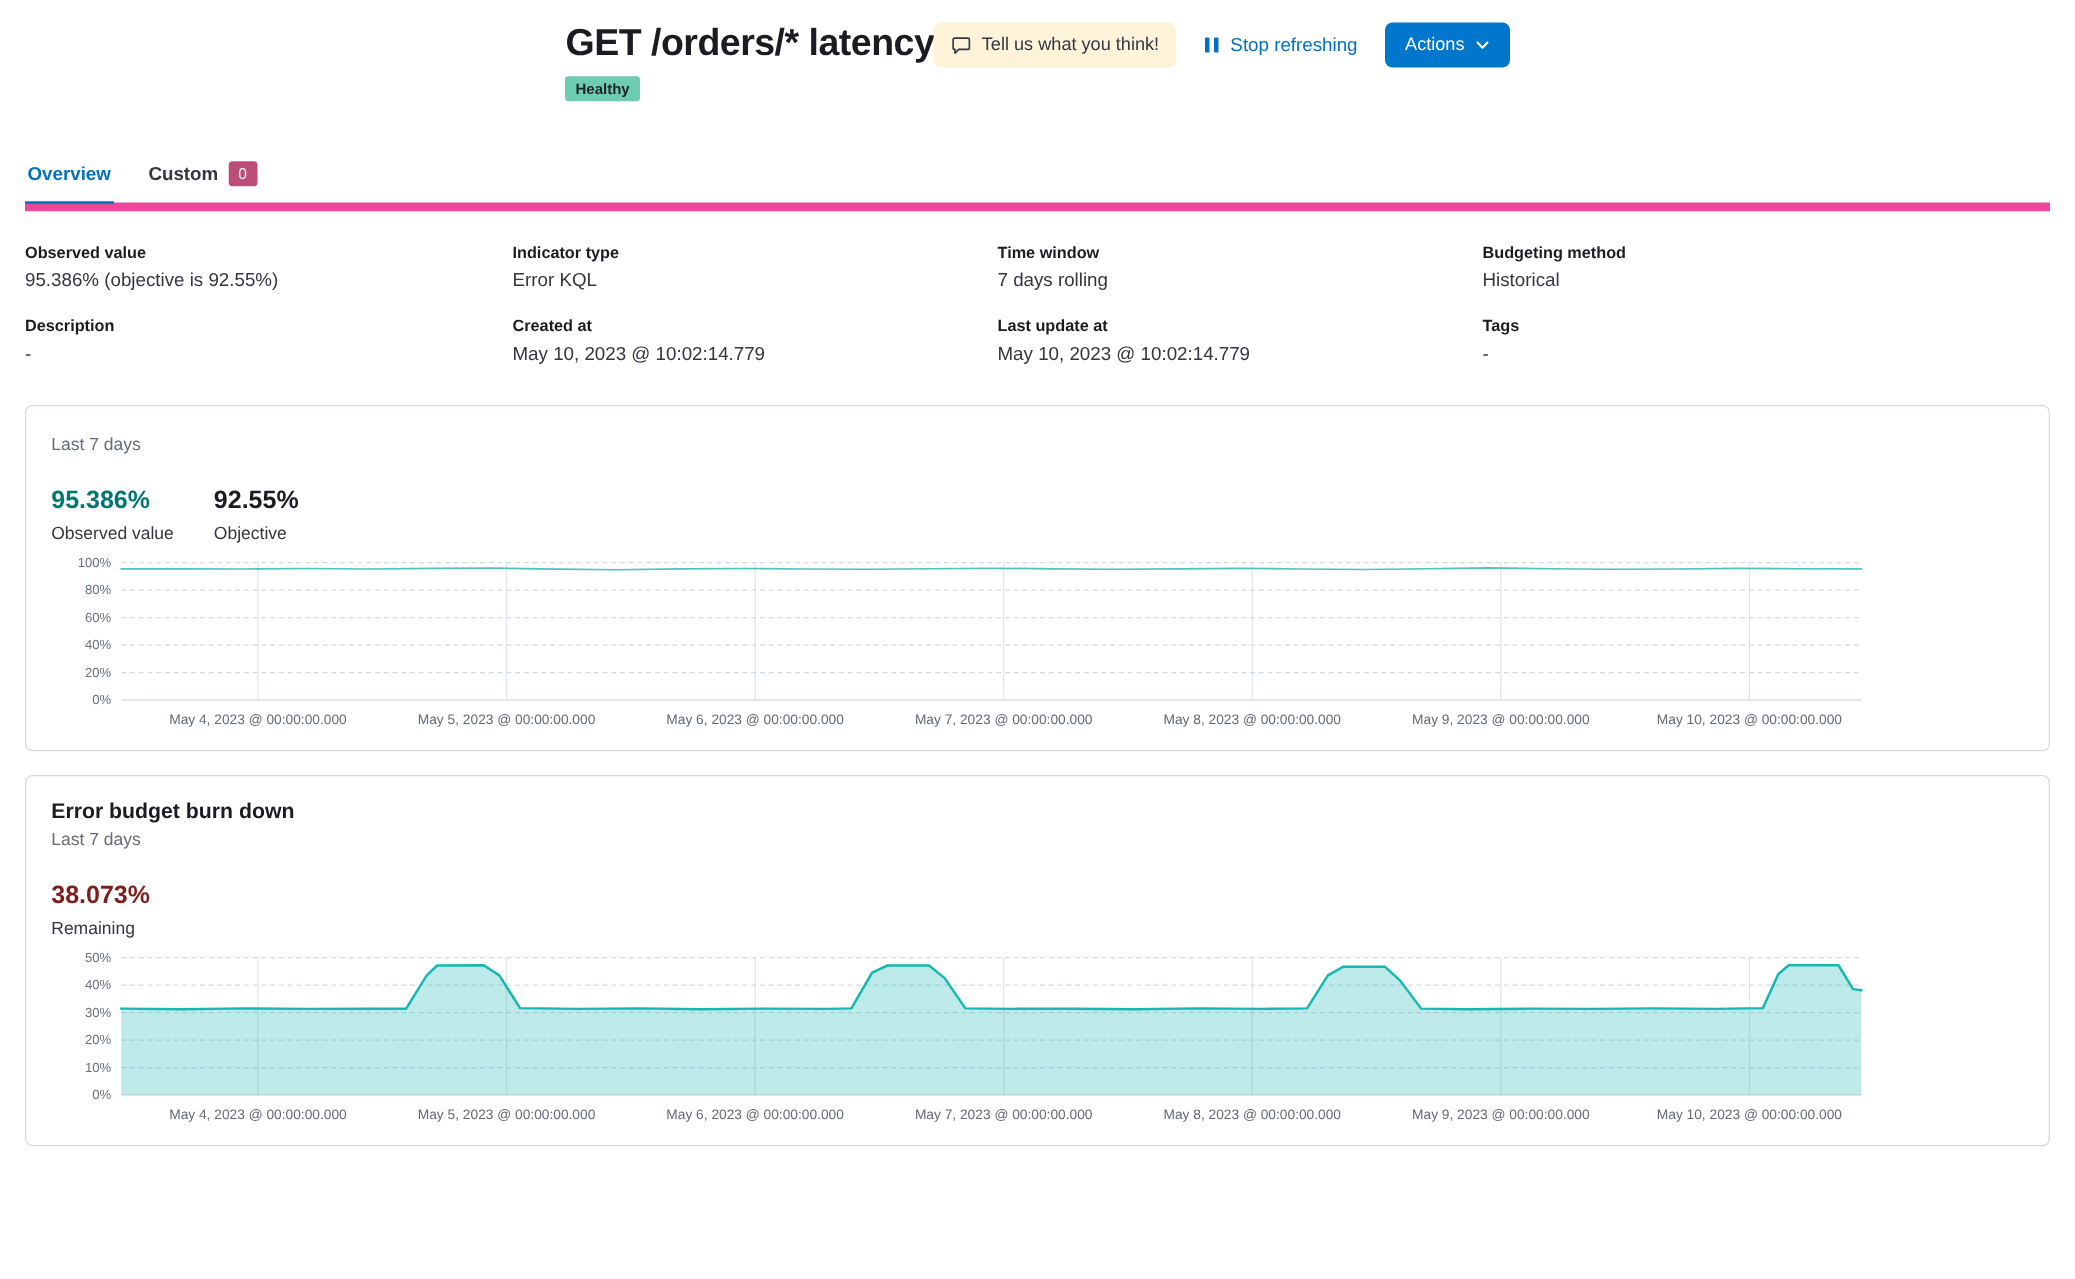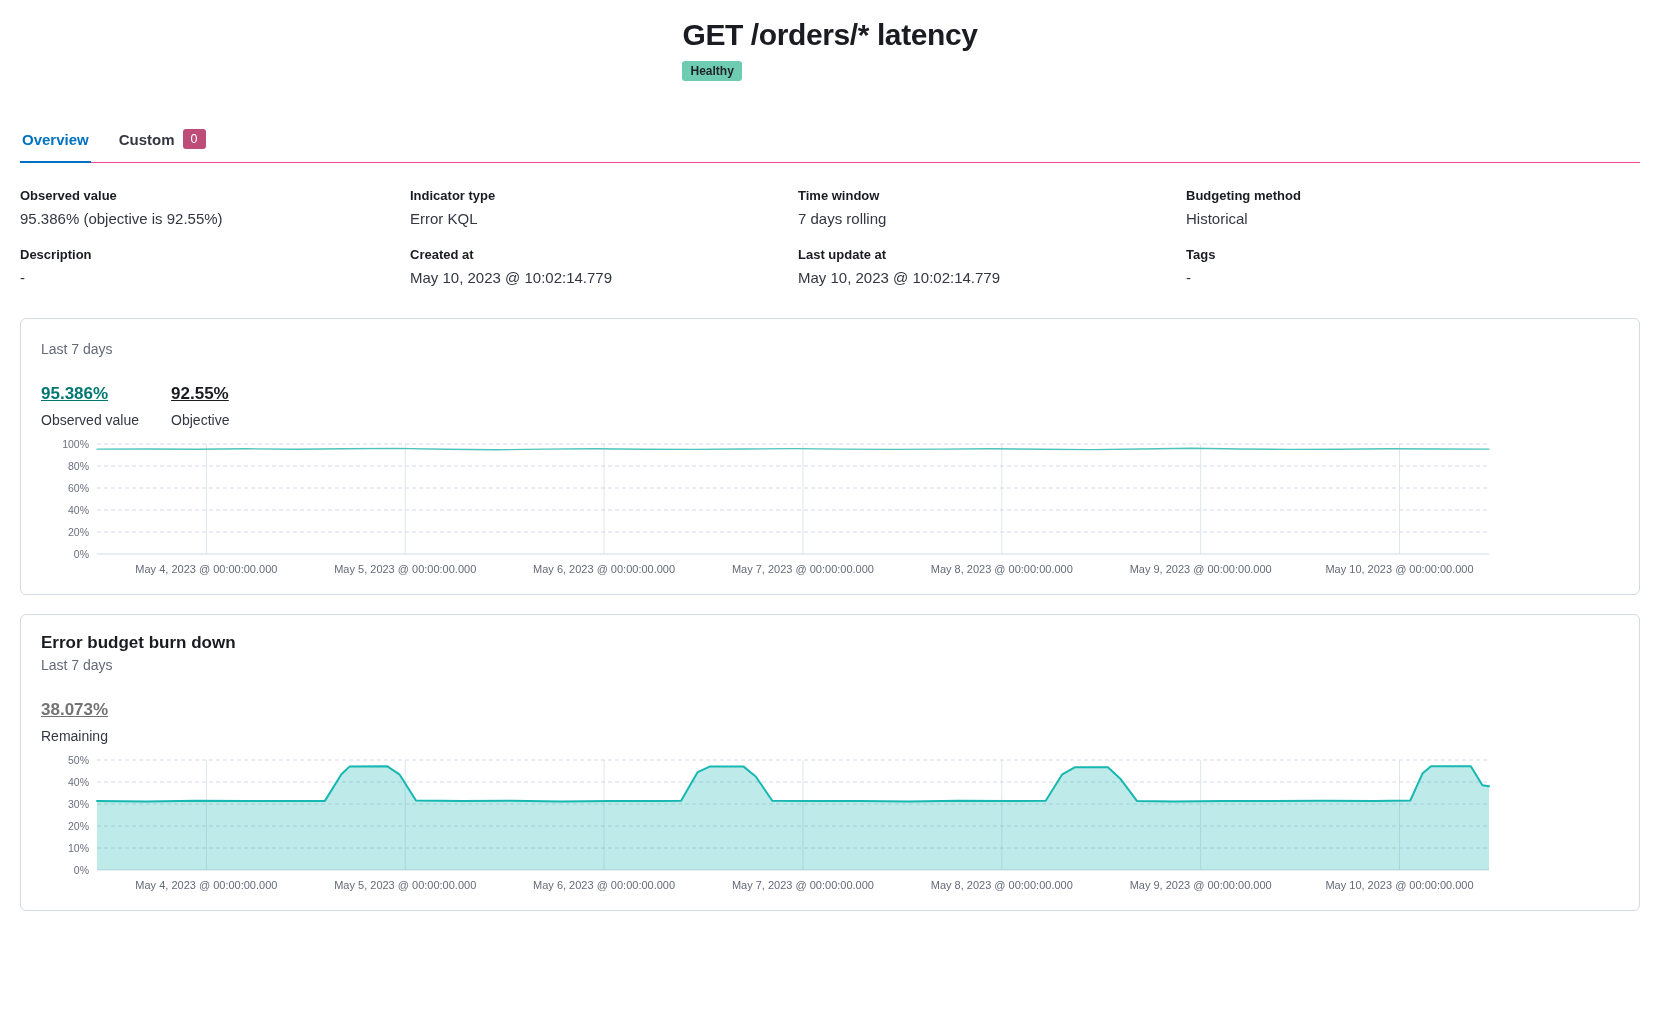--- a/index.html
+++ b/index.html
@@ -26,51 +26,72 @@
   .stop-refresh-btn {
     display:flex; align-items:center; gap:8px; background:none; border:none; cursor:pointer;
     font-family:inherit; font-size:15px; font-weight:500; color:#0071c2; padding:6px 2px;
   }
   .actions-btn {
     display:flex; align-items:center; gap:8px; background:#0077cc; border:none; cursor:pointer;
     border-radius:6px; padding:10px 16px; font-family:inherit; font-size:14.5px; font-weight:500; color:#fff;
   }
 
   
-  .tabs { display:flex; gap:26px; margin-top:42px; border-bottom:1px solid #ec4899; padding:0; }
+  .tabs { display:flex; gap:26px; margin-top:42px; border-bottom:7px solid #ec4899; padding:0; }
   .tab { display:flex; align-items:center; gap:8px; padding:6px 2px 12px; font-size:15px; font-weight:600;
          color:#343741; cursor:pointer; border-bottom:2px solid transparent; margin-bottom:-1px; }
   .tab.active { color:#0071c2; border-bottom-color:#0071c2; }
   .tab-badge { background:#bd4c78; color:#fff; font-size:12.5px; font-weight:500; line-height:18px;
                padding:1px 8px; border-radius:3px; }
 
   
   .meta-grid { display:grid; grid-template-columns:390px 388px 388px 1fr; row-gap:20px; padding:25px 0 32px; }
   .meta-label { font-size:13px; font-weight:700; color:#1a1c21; margin-bottom:7px; }
   .meta-value { font-size:15px; color:#343741; }
 
   
   .panel { border:1px solid #d3dae6; border-radius:6px; padding:18px 20px 12px; margin-bottom:19px; background:#fff; }
   .panel-title { margin:0; font-size:17px; font-weight:700; color:#1a1c21; }
   .panel-subtitle { font-size:14px; color:#646a77; margin-top:4px; }
   .stats-row { display:flex; gap:32px; margin:24px 0 8px; }
-  .stat-value { font-size:17px; font-weight:700; line-height:26px;text-decoration:underline; }
+  .stat-value { font-size:20px; font-weight:700; line-height:26px; }
   .stat-label { font-size:14px; color:#343741; margin-top:5px; }
   .chart { margin-top:10px; }
   .chart svg { display:block; font-family:"Liberation Sans", sans-serif; }
 </style>
 </head>
 <body>
 
 <div class="page">
 
   <header class="page-header">
     <div>
       <h1 class="page-title">GET /orders/* latency</h1>
       <span class="status-badge">Healthy</span>
+    </div>
+    <div class="header-actions">
+      <button class="feedback-btn">
+        <svg width="16" height="16" viewBox="0 0 16 16">
+          <path d="M2.5 2.5 h11 a1 1 0 0 1 1 1 v7 a1 1 0 0 1 -1 1 h-7.5 l-3 3 v-3 h-0.5 a1 1 0 0 1 -1 -1 v-7 a1 1 0 0 1 1 -1 z" fill="none" stroke="#343741" stroke-width="1.3" stroke-linejoin="round"></path>
+        </svg>
+        <span>Tell us what you think!</span>
+      </button>
+      <button class="stop-refresh-btn">
+        <svg width="13" height="14" viewBox="0 0 13 14">
+          <rect x="1" y="1" width="3.6" height="12" rx="0.8" fill="#0071c2"></rect>
+          <rect x="8.2" y="1" width="3.6" height="12" rx="0.8" fill="#0071c2"></rect>
+        </svg>
+        <span>Stop refreshing</span>
+      </button>
+      <button class="actions-btn">
+        <span>Actions</span>
+        <svg width="12" height="12" viewBox="0 0 12 12">
+          <polyline points="2,4 6,8.2 10,4" fill="none" stroke="#fff" stroke-width="1.6" stroke-linecap="round" stroke-linejoin="round"></polyline>
+        </svg>
+      </button>
     </div>
   </header>
 
   <nav class="tabs">
     <div class="tab active">
       <span>Overview</span>
     </div>
     <div class="tab">
       <span>Custom</span>
       <span class="tab-badge">0</span>
@@ -155,21 +176,21 @@
           <path d="M56.0 11.1 L105.7 11.0 L155.4 11.2 L205.1 10.8 L254.9 11.2 L304.6 10.7 L354.3 10.4 L404.0 11.3 L453.7 11.8 L503.4 11.1 L553.1 10.8 L602.9 11.2 L652.6 11.4 L702.3 11.0 L752.0 10.6 L801.7 11.1 L851.4 11.4 L901.1 11.1 L950.9 10.7 L1000.6 11.2 L1050.3 11.6 L1100.0 11.0 L1149.7 10.3 L1199.4 11.0 L1249.1 11.4 L1298.9 11.2 L1348.6 10.7 L1398.3 11.0 L1448.0 11.1" fill="none" stroke="#4ec3bc" stroke-width="1.4" stroke-linejoin="round" stroke-linecap="round"></path>
         </svg>
       </div>
   </section>
 
   <section class="panel">
     <h2 class="panel-title">Error budget burn down</h2>
     <div class="panel-subtitle">Last 7 days</div>
     <div class="stats-row">
       <div class="stat">
-        <div class="stat-value" style="color: #737373;">38.073%</div>
+        <div class="stat-value" style="color: #7f1d1d;">38.073%</div>
         <div class="stat-label">Remaining</div>
       </div>
     </div>
     <div class="chart">
         <svg width="1504" height="144">
           <line x1="165.37142857142857" x2="165.37142857142857" y1="6" y2="116" stroke="#e0e5ec" stroke-width="1"></line>
           <line x1="364.22857142857146" x2="364.22857142857146" y1="6" y2="116" stroke="#e0e5ec" stroke-width="1"></line>
           <line x1="563.0857142857144" x2="563.0857142857144" y1="6" y2="116" stroke="#e0e5ec" stroke-width="1"></line>
           <line x1="761.9428571428571" x2="761.9428571428571" y1="6" y2="116" stroke="#e0e5ec" stroke-width="1"></line>
           <line x1="960.8000000000001" x2="960.8000000000001" y1="6" y2="116" stroke="#e0e5ec" stroke-width="1"></line>

